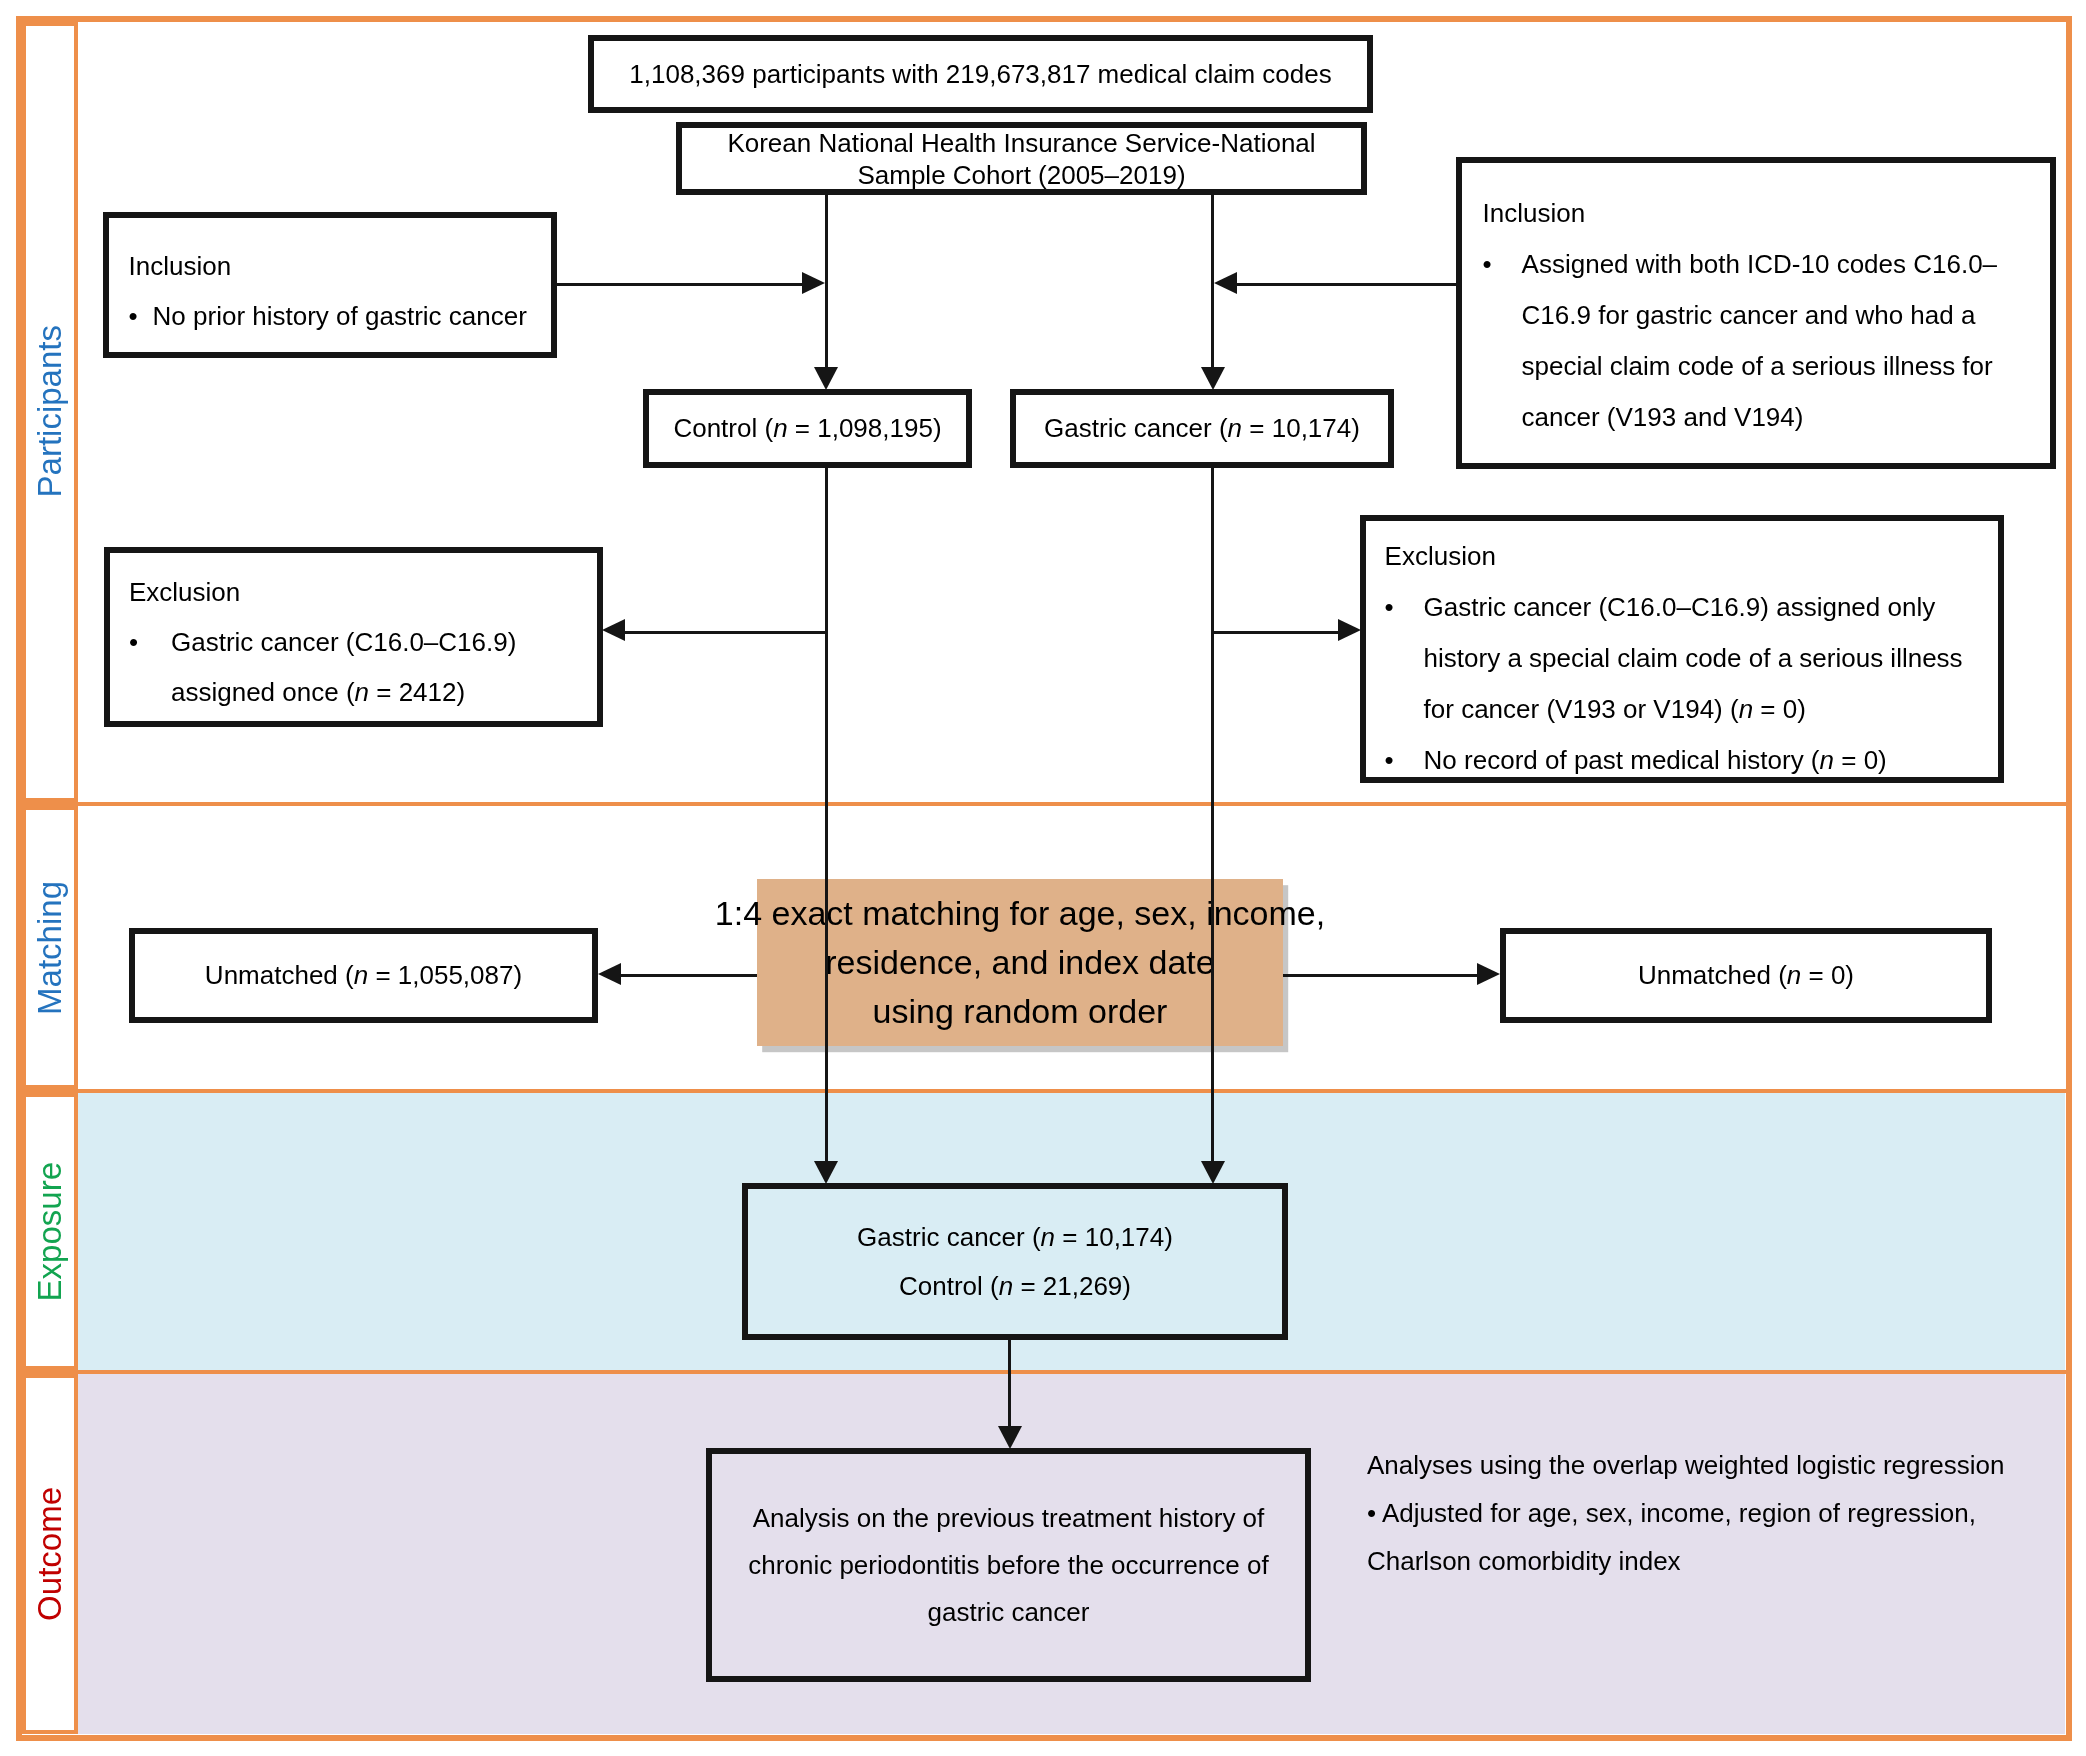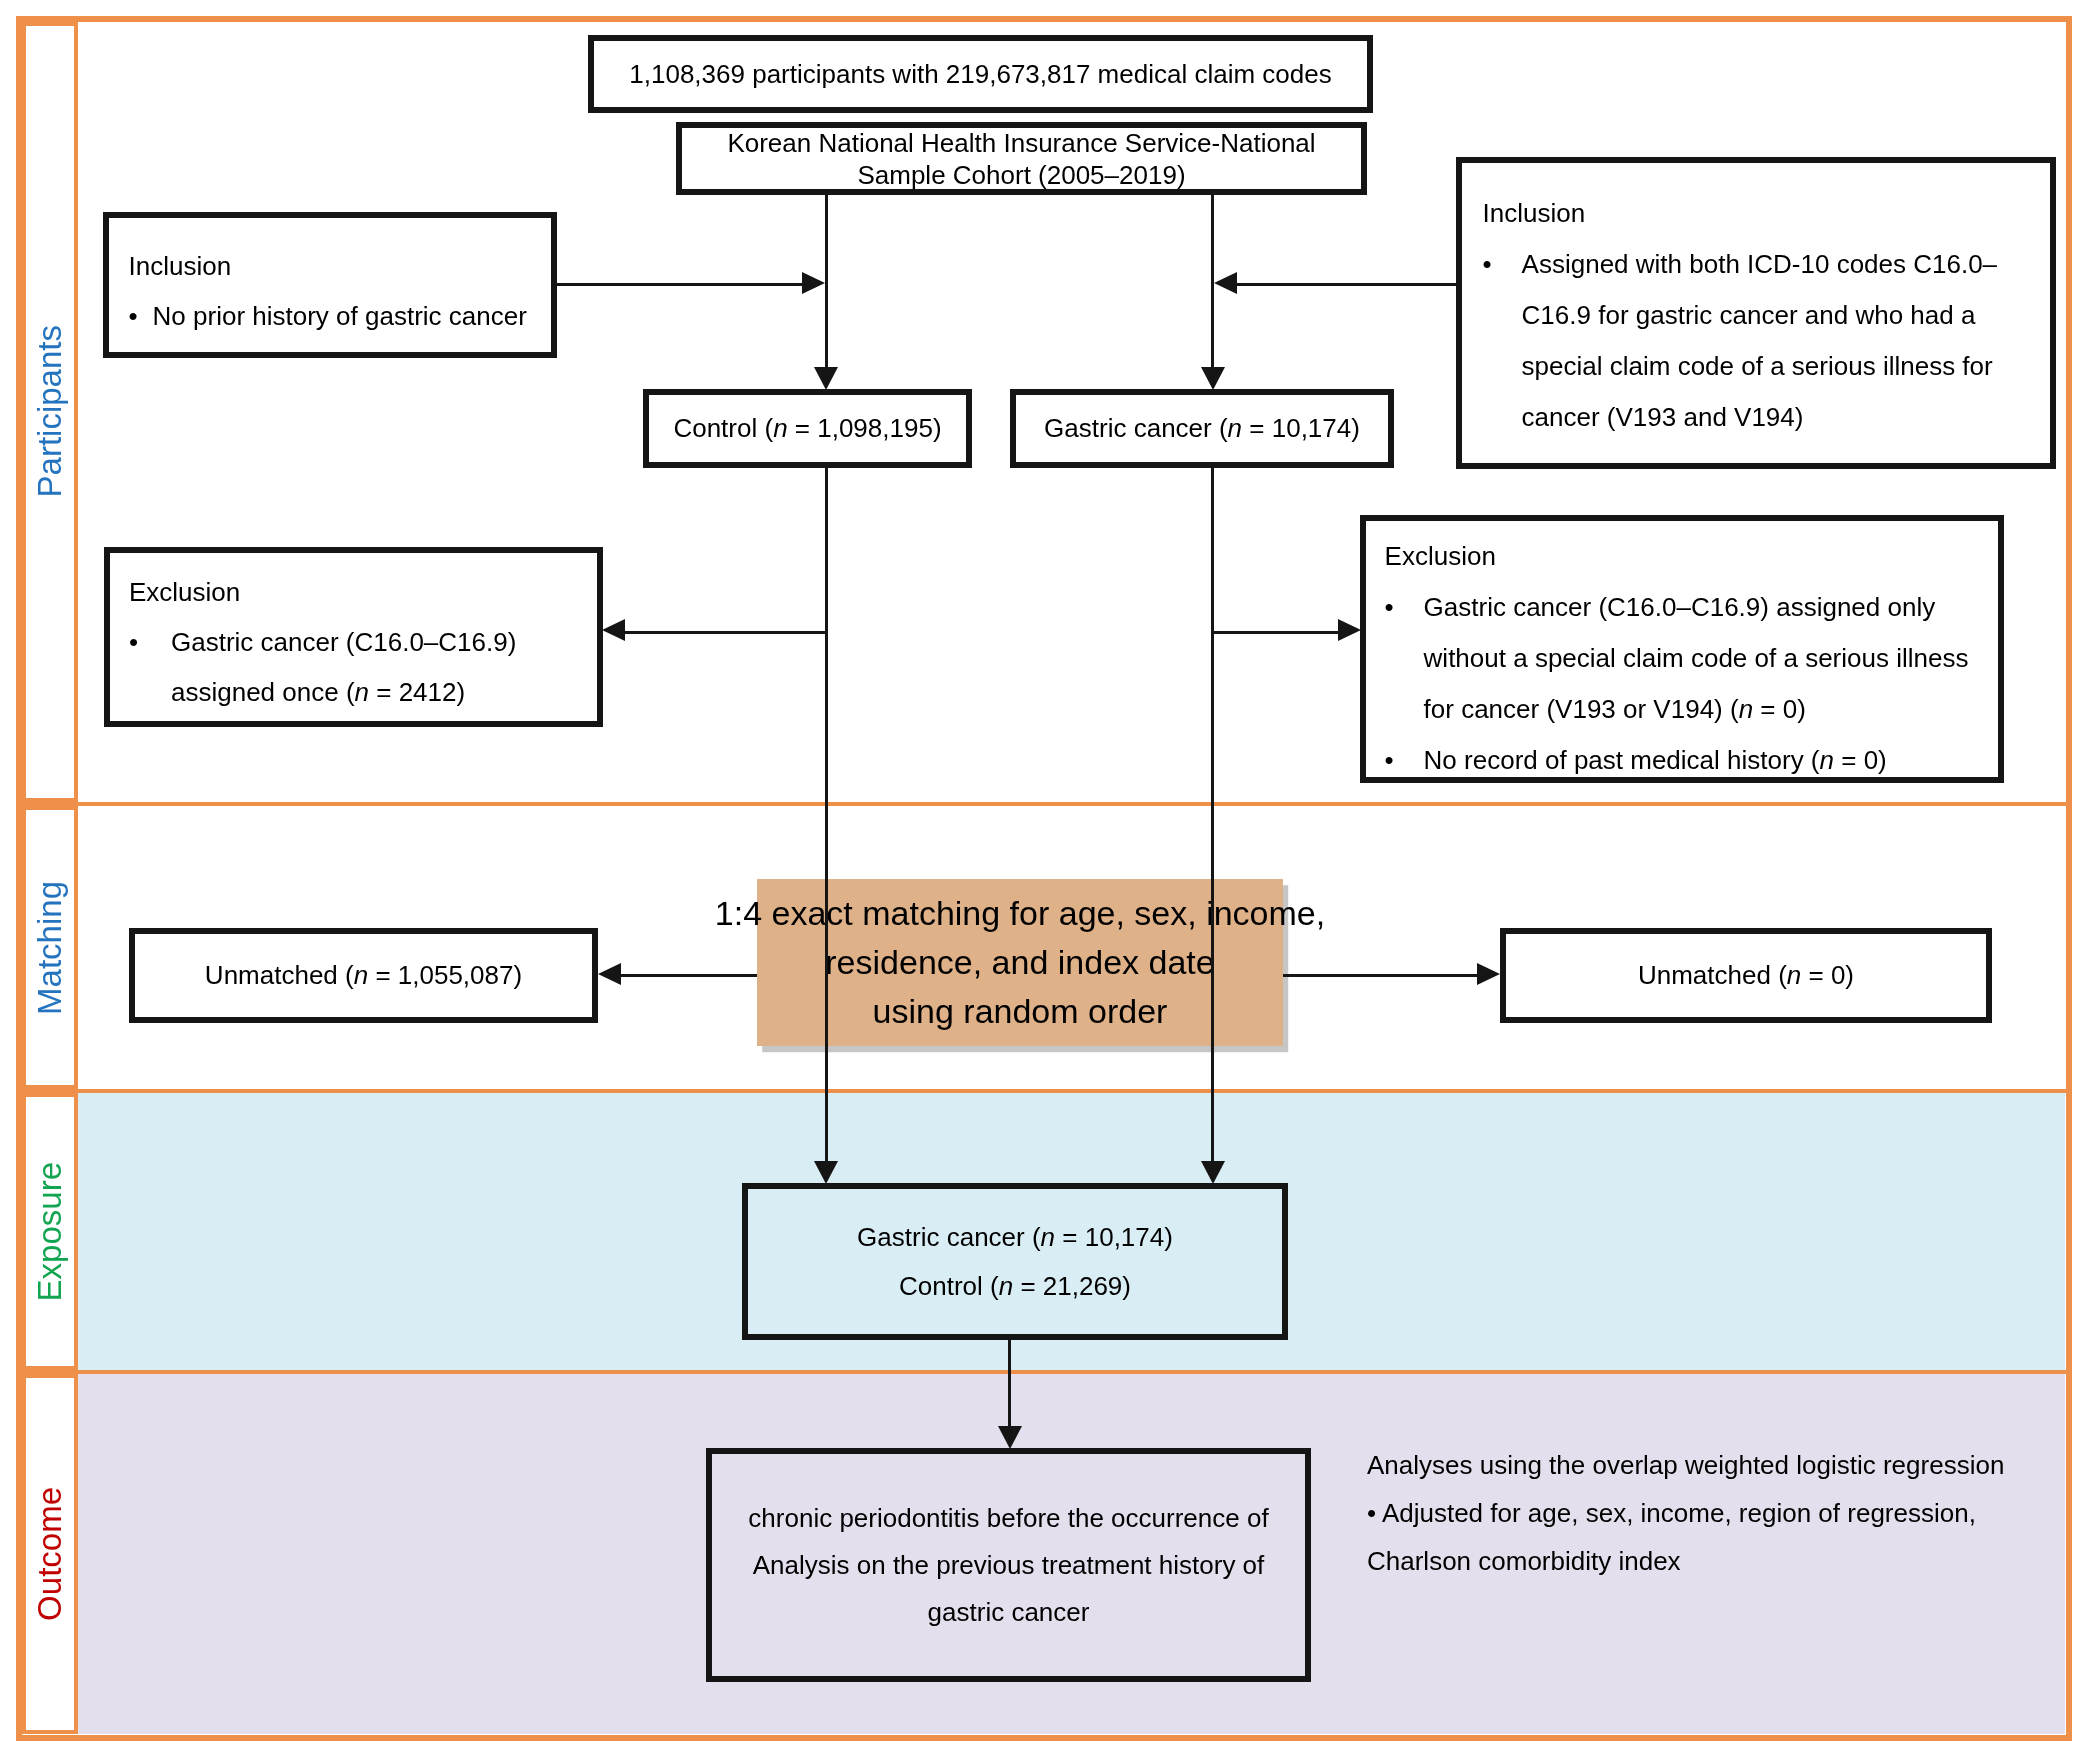--- a/index.html
+++ b/index.html
@@ -148,21 +148,21 @@
       </div>
     </div>
   </div>
 
   <div class="abs bx" style="left:1360px;top:515px;width:644px;height:268px;padding:10.3px 3.1px 0 18.6px;line-height:51px;">
     <div class="title-ln">Exclusion</div>
     <div class="brow">
       <span class="bdot" style="width:39px;">•</span>
       <div class="btxt">
         <div class="ln">Gastric cancer (C16.0–C16.9) assigned only</div>
-        <div class="ln">without a special claim code of a serious illness</div>
+        <div class="ln">history a special claim code of a serious illness</div>
         <div class="ln"><span>for cancer (V193 or V194) (</span><i class="ni">n</i><span> = 0)</span></div>
       </div>
     </div>
     <div class="brow">
       <span class="bdot" style="width:39px;">•</span>
       <div class="btxt">
         <div class="ln"><span>No record of past medical history (</span><i class="ni">n</i><span> = 0)</span></div>
       </div>
     </div>
   </div>
@@ -174,22 +174,22 @@
   <div class="abs bx center" style="left:1500px;top:928px;width:492px;height:95px;">
     <div class="ln"><span>Unmatched (</span><i class="ni">n</i><span> = 0)</span></div>
   </div>
 
   <div class="abs bx center" style="left:742px;top:1183px;width:546px;height:157px;background:#D9EDF4;line-height:49px;">
     <div class="ln"><span>Gastric cancer (</span><i class="ni">n</i><span> = 10,174)</span></div>
     <div class="ln"><span>Control (</span><i class="ni">n</i><span> = 21,269)</span></div>
   </div>
 
   <div class="abs bx center" style="left:706px;top:1448px;width:605px;height:234px;background:#E4DFEC;line-height:47px;">
+    <div class="ln">Analysis on the previous treatment history of</div>
     <div class="ln">chronic periodontitis before the occurrence of</div>
-    <div class="ln">Analysis on the previous treatment history of</div>
     <div class="ln">gastric cancer</div>
   </div>
 
   <div class="abs note" style="left:1355px;top:1441px;width:711px;height:201px;line-height:48px;margin-left:12px;">
     <div class="ln">Analyses using the overlap weighted logistic regression</div>
     <div class="ln">• Adjusted for age, sex, income, region of regression,</div>
     <div class="ln">Charlson comorbidity index</div>
   </div>
 
 </div>

